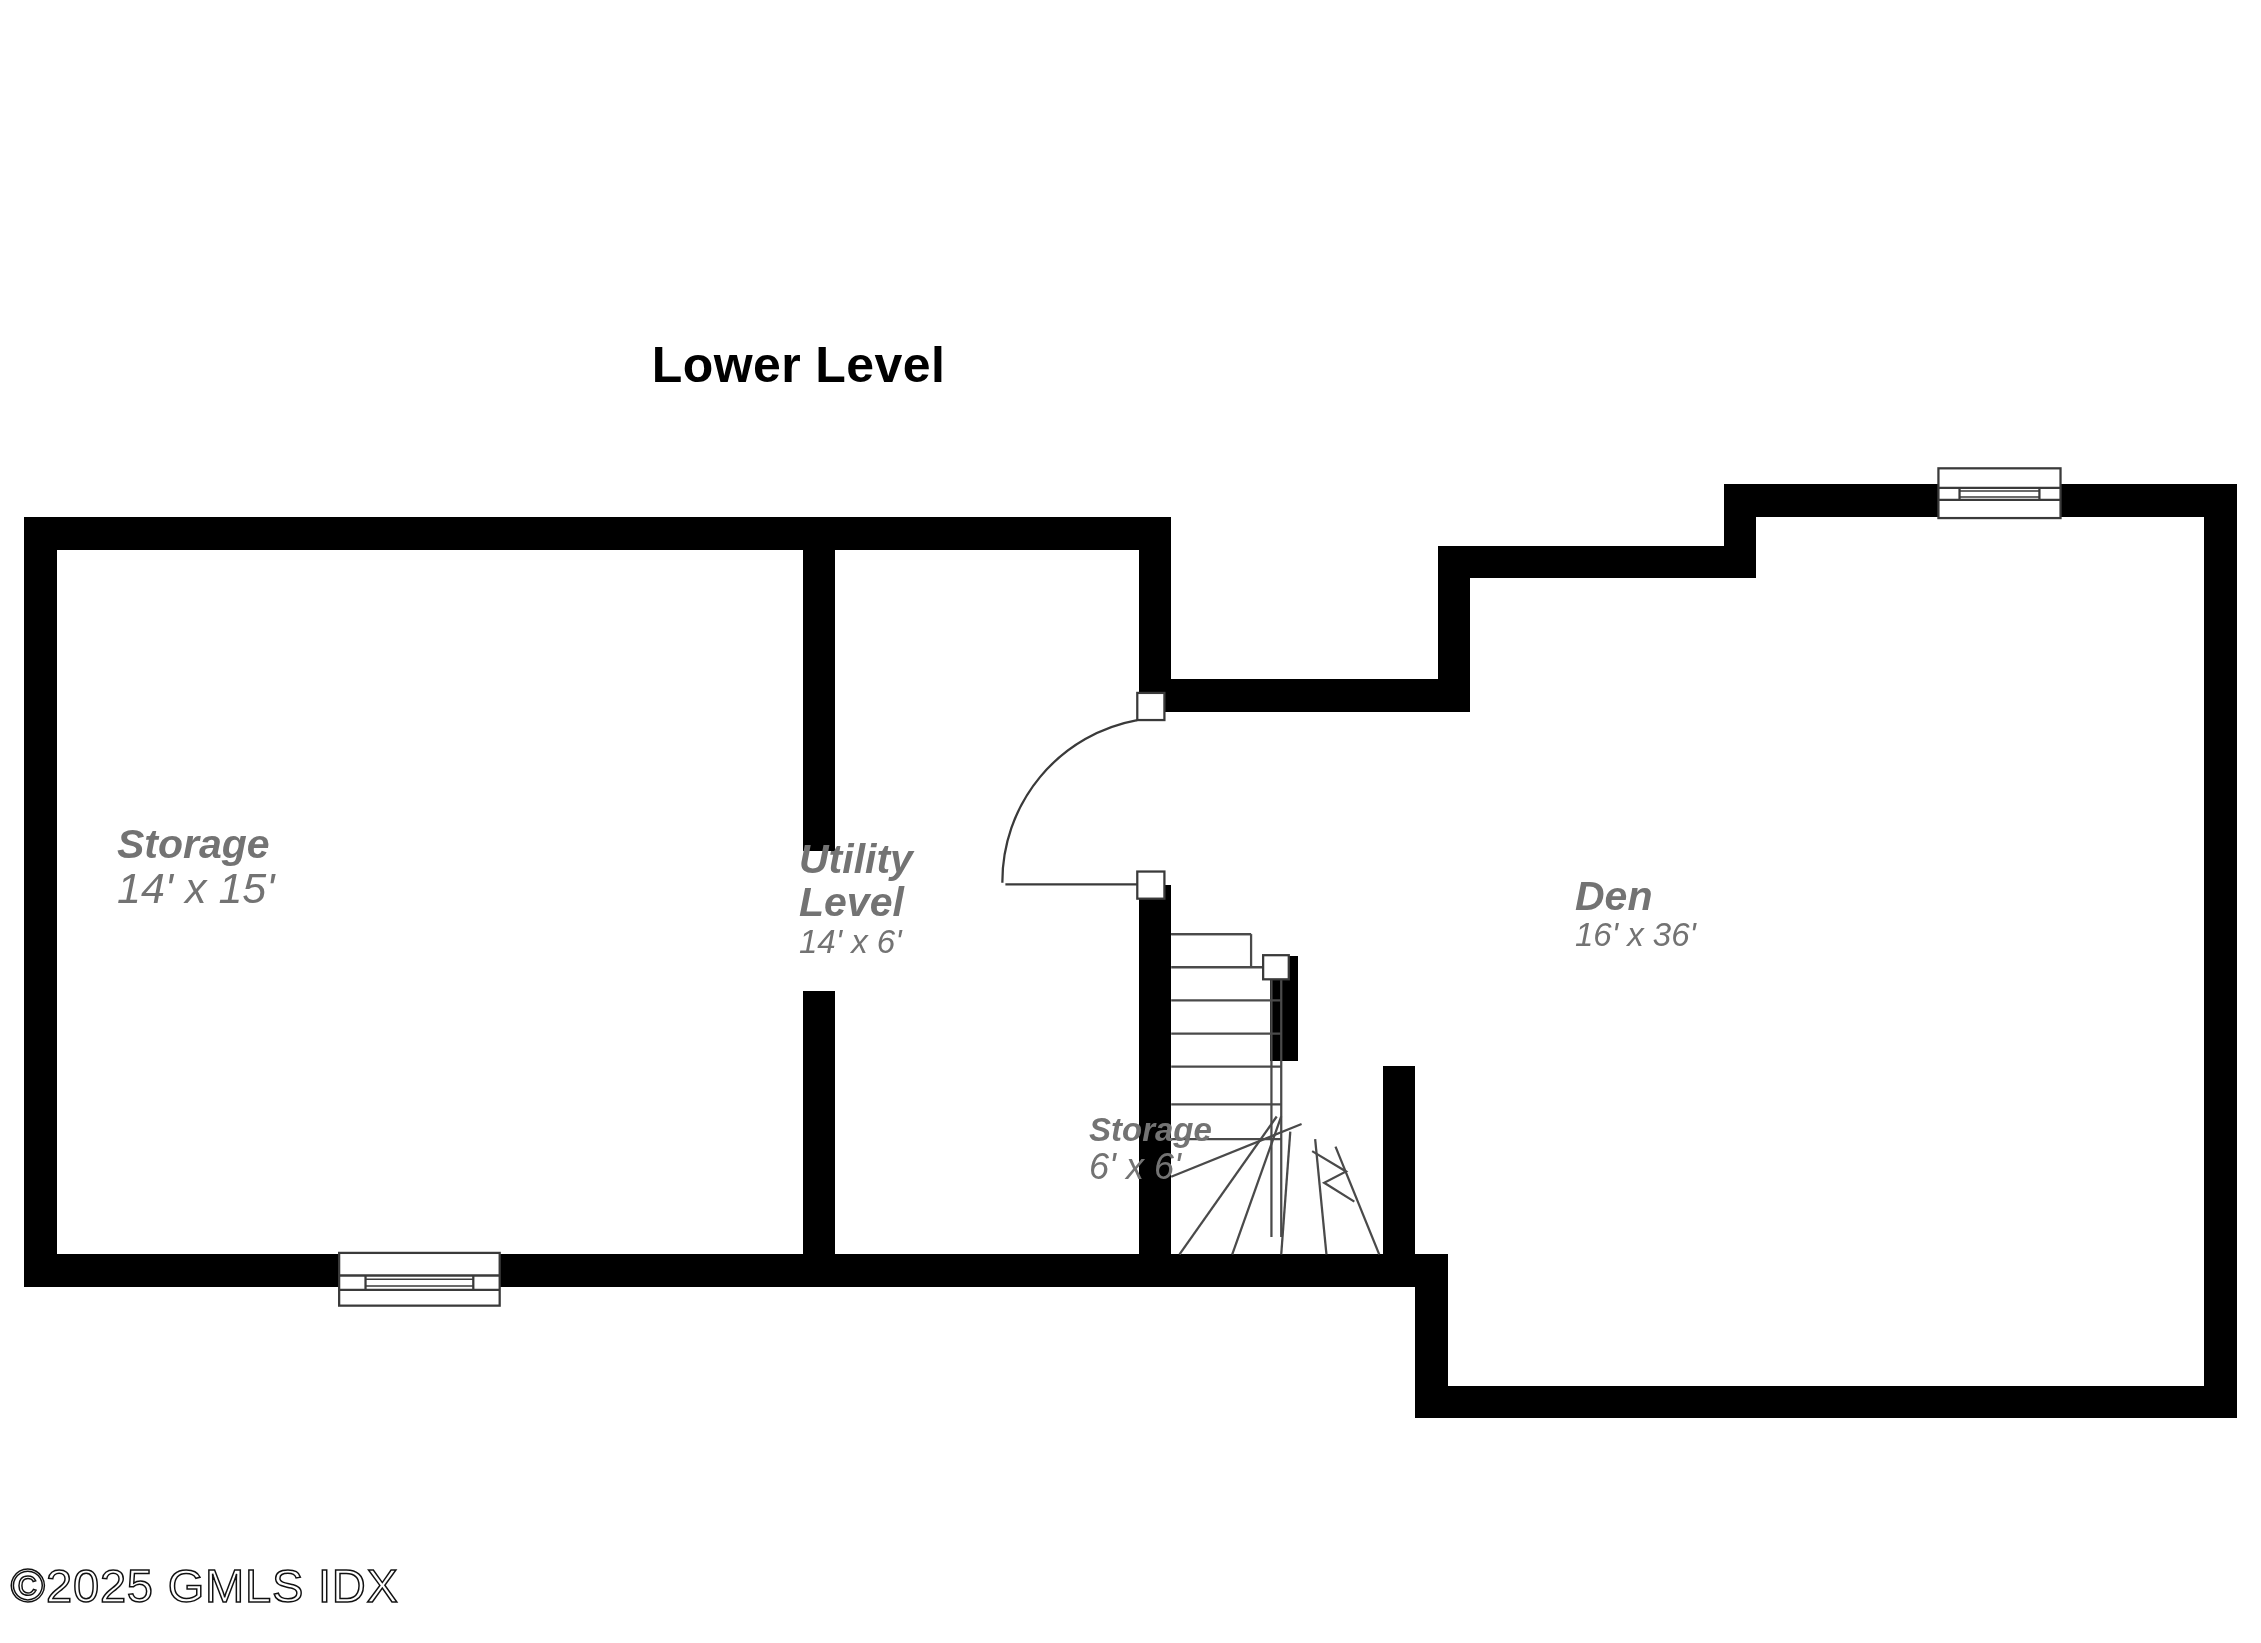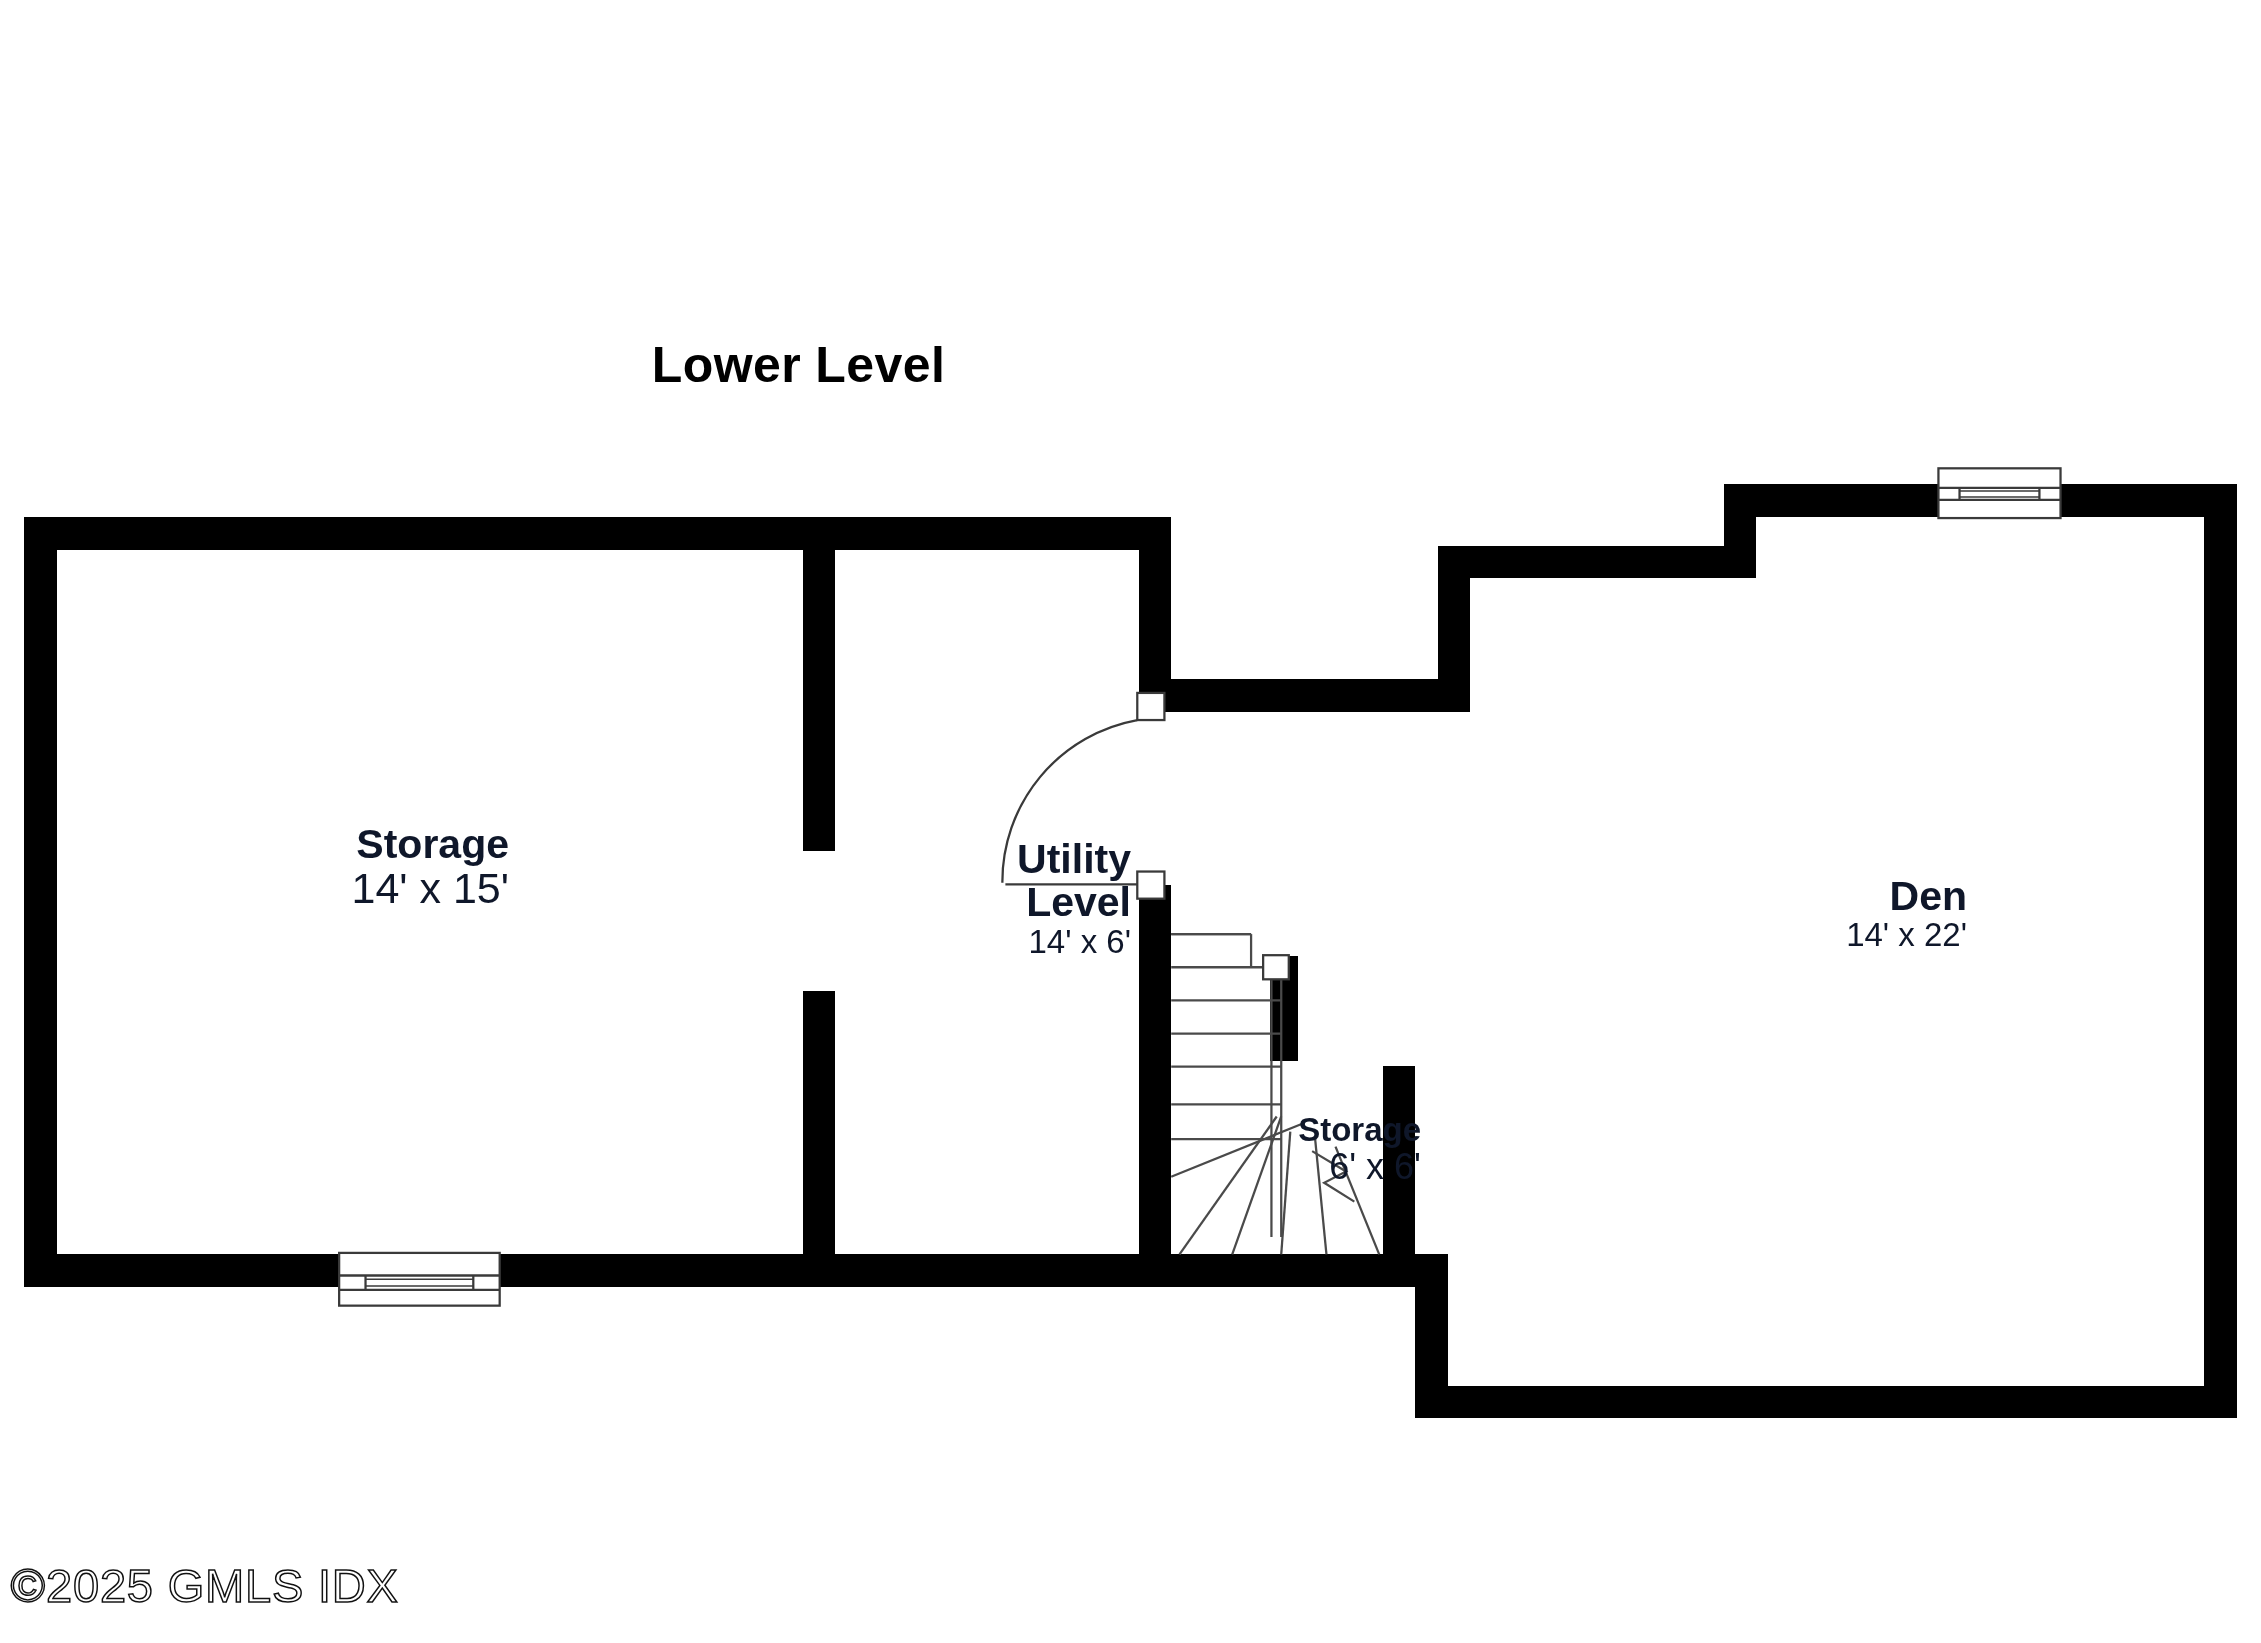--- a/index.html
+++ b/index.html
@@ -39,24 +39,25 @@
 
   #plan-svg {
     position: absolute;
     left: 0;
     top: 0;
     width: 2261px;
     height: 1644px;
   }
   .room-label {
     position: absolute;
-    text-align: right;
-    color: #0f172a;
+    text-align: left;
+    color: #737373;
     white-space: nowrap;
     line-height: 1.06;
+    font-style: italic;
   }
   .room-name {
     font-weight: bold;
     display: block;
   }
   .room-dims {
     font-weight: normal;
     display: block;
   }
   
@@ -213,19 +214,19 @@
     <span class="room-dims">14' x 6'</span>
   </div>
 
   <div class="room-label" id="label-storage-small">
     <span class="room-name">Storage</span>
     <span class="room-dims">6' x 6'</span>
   </div>
 
   <div class="room-label" id="label-den">
     <span class="room-name">Den</span>
-    <span class="room-dims">14' x 22'</span>
+    <span class="room-dims">16' x 36'</span>
   </div>
 
   <div id="watermark">©2025 GMLS IDX</div>
 
 </div>
 
 
 </body></html>

